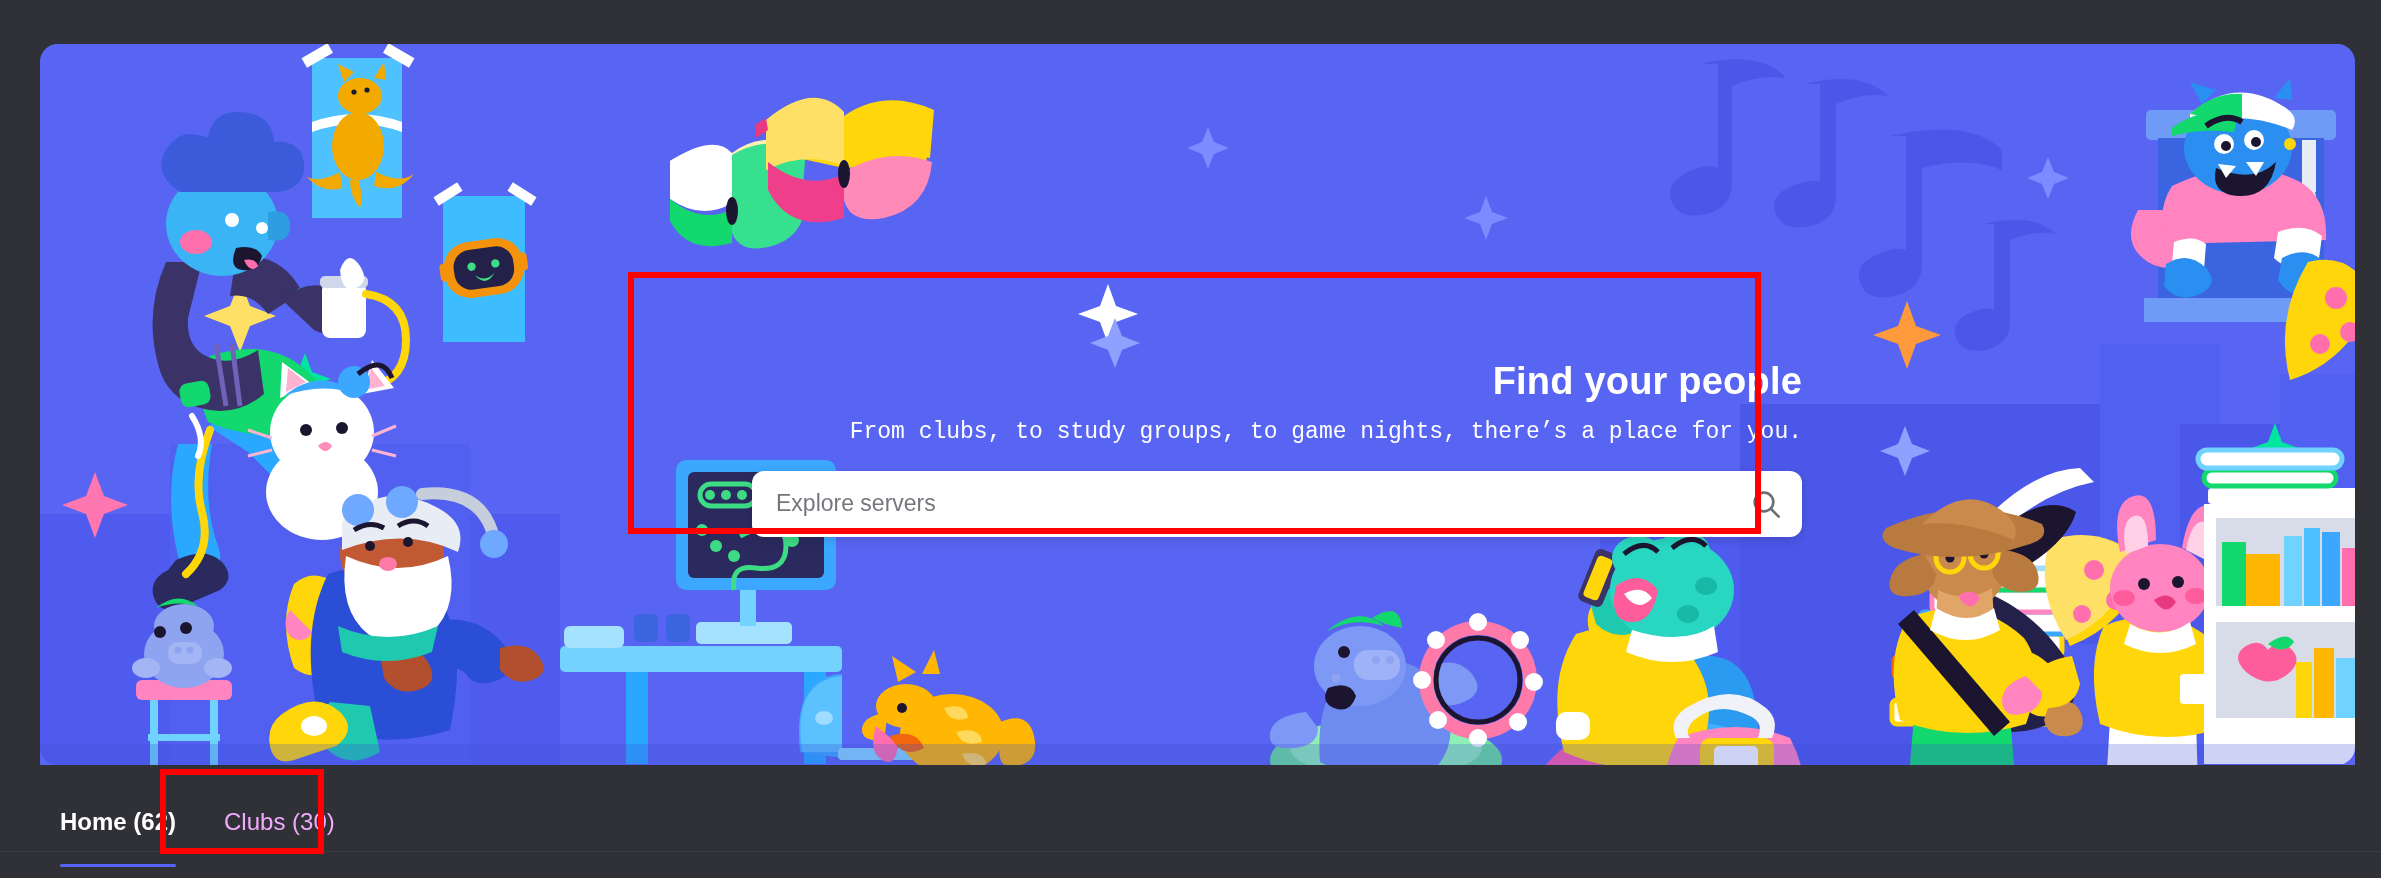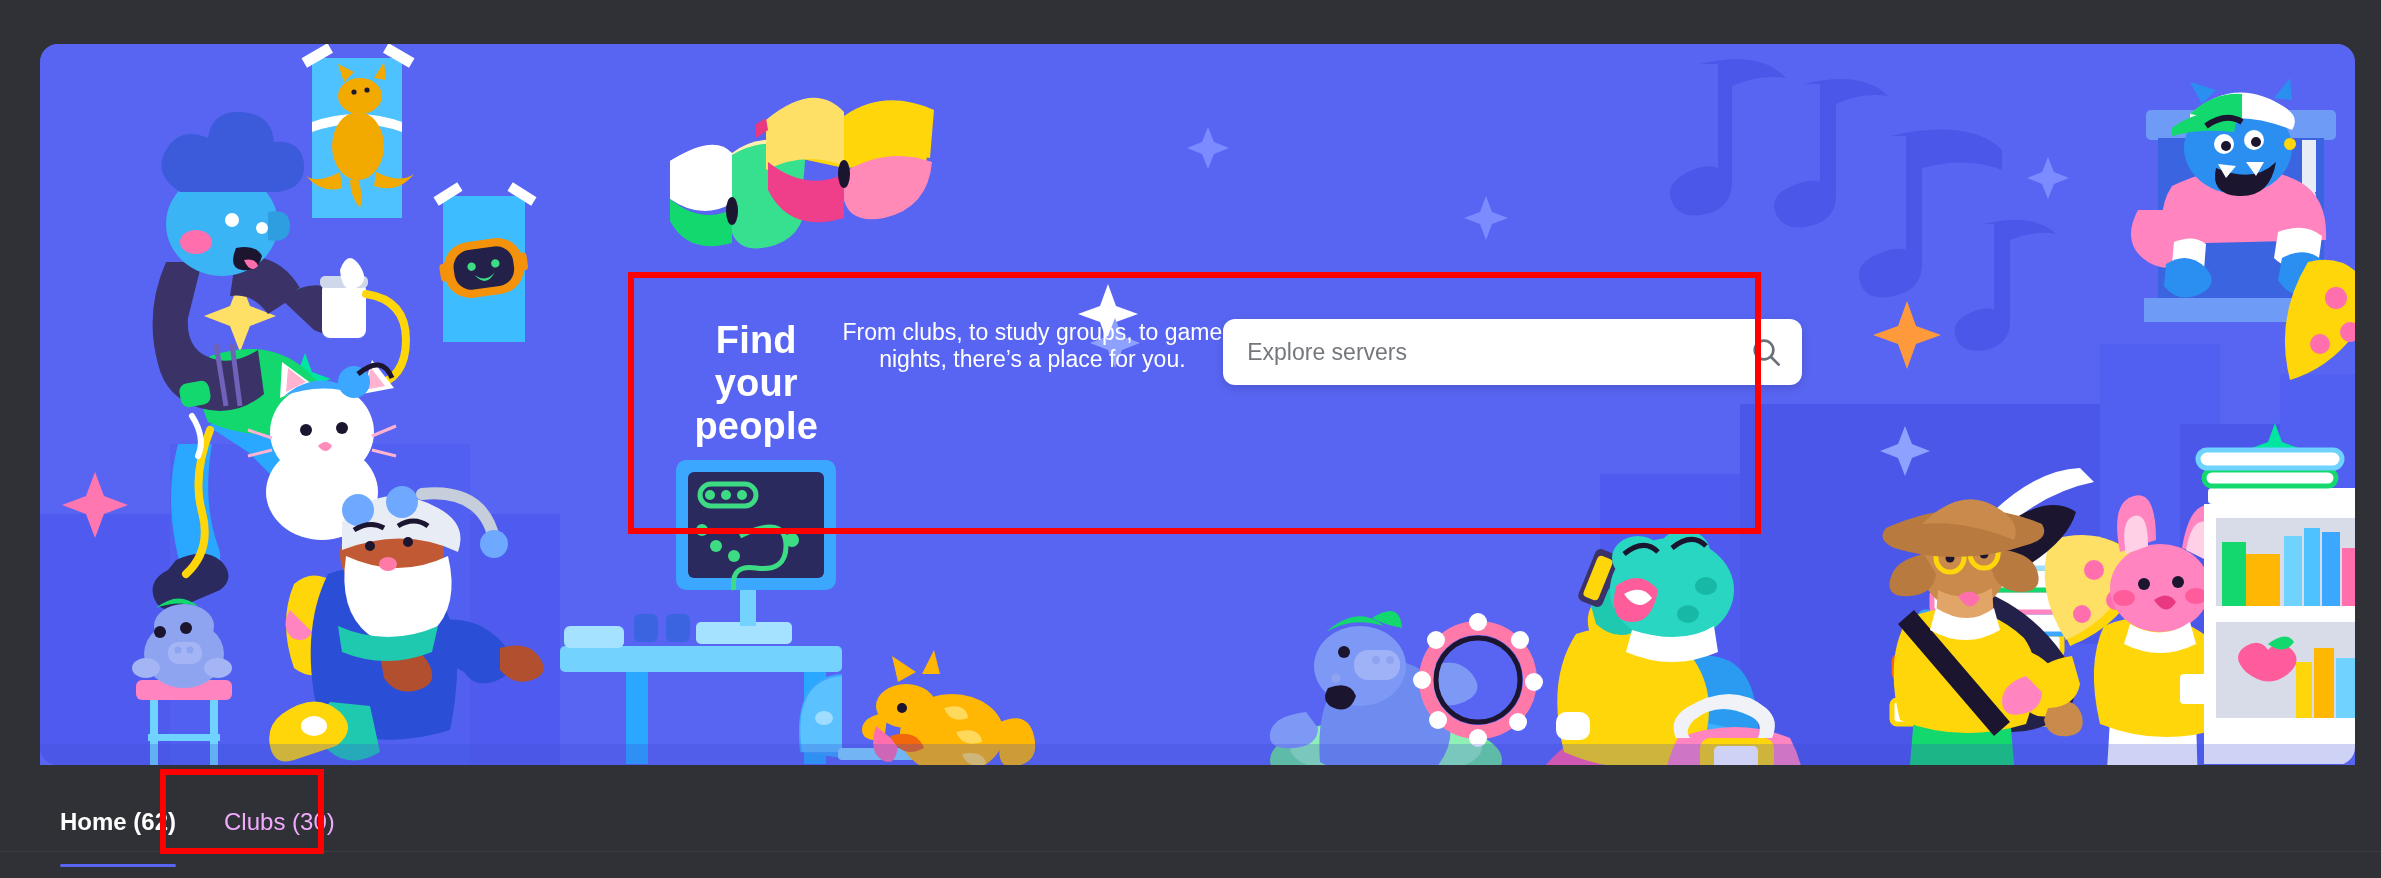--- a/index.html
+++ b/index.html
@@ -21,38 +21,39 @@
     border-radius: 18px 18px 0 0;
     overflow: hidden;
   }
   .art { position: absolute; inset: 0; }
 
   
   .hero {
     position: absolute;
     left: 631px; top: 275px;
     width: 1131px; height: 258px;
-    display: flex; flex-direction: row;
-    align-items: flex-start; justify-content: center;
+    display: flex; flex-direction: column;
+    align-items: flex-end; justify-content: center;
     z-index: 40;
   }
   .hero-title {
     color: #ffffff;
     font-size: 38px;
     font-weight: bold;
     letter-spacing: .2px;
     margin-bottom: 16px;
     text-align: center;
   }
   .hero-sub {
     color: #ffffff;
     font-size: 23px;
     font-weight: normal;
     margin-bottom: 26px;
     text-align: center;
+    font-family: Liberation Mono, monospace;
   }
   .search-wrap {
     position: relative;
     width: 1050px; height: 66px;
   }
   .search-input {
     width: 100%; height: 100%;
     border: none; outline: none;
     border-radius: 12px;
     background: #ffffff;

